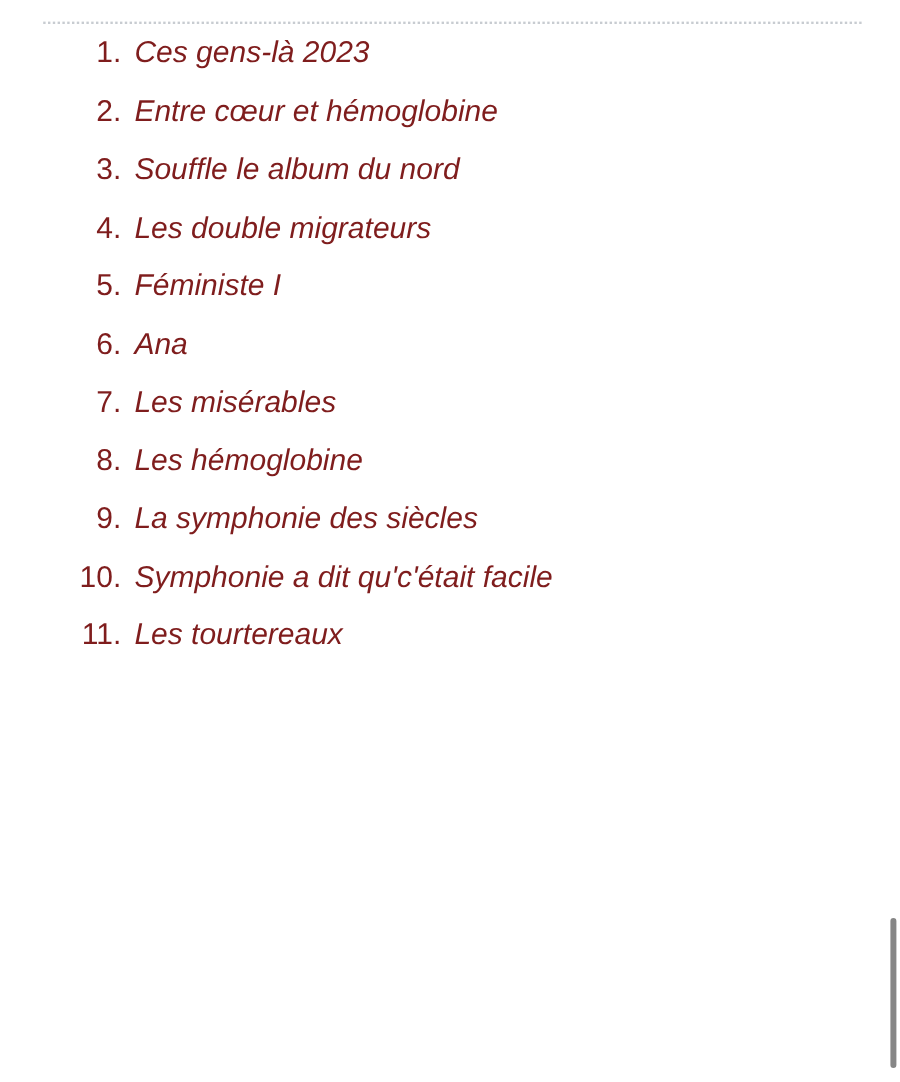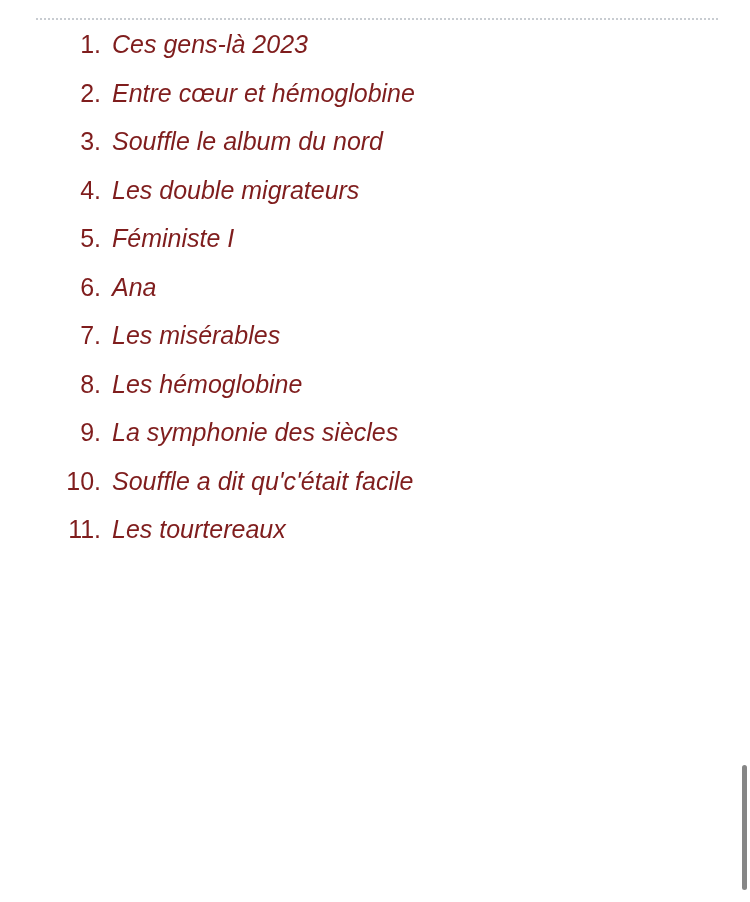--- a/index.html
+++ b/index.html
@@ -83,19 +83,19 @@
   <ol class="tracklist">
     <li><span class="title">Ces gens-là 2023</span></li>
     <li><span class="title">Entre cœur et hémoglobine</span></li>
     <li><span class="title">Souffle le album du nord</span></li>
     <li><span class="title">Les double migrateurs</span></li>
     <li><span class="title">Féministe I</span></li>
     <li><span class="title">Ana</span></li>
     <li><span class="title">Les misérables</span></li>
     <li><span class="title">Les hémoglobine</span></li>
     <li><span class="title">La symphonie des siècles</span></li>
-    <li><span class="title">Souffle a dit qu'c'était facile</span></li>
+    <li><span class="title">Symphonie a dit qu'c'était facile</span></li>
     <li><span class="title">Les tourtereaux</span></li>
   </ol>
 
 </div>
 
 <div class="scrollbar"></div>
 
 </body></html>

